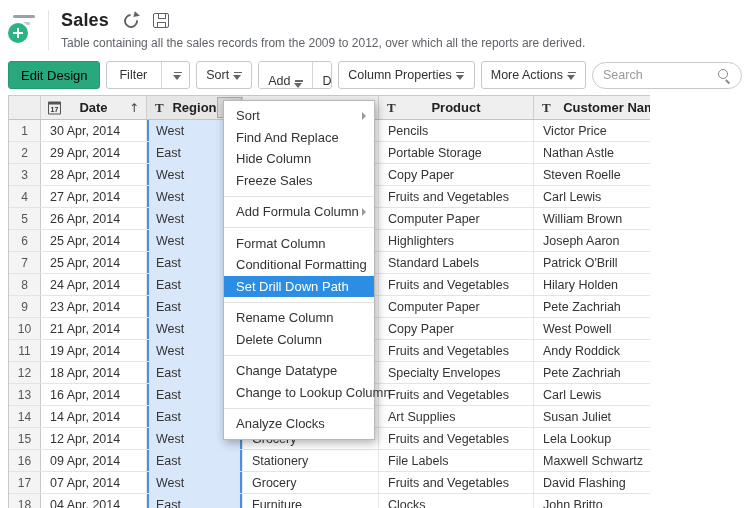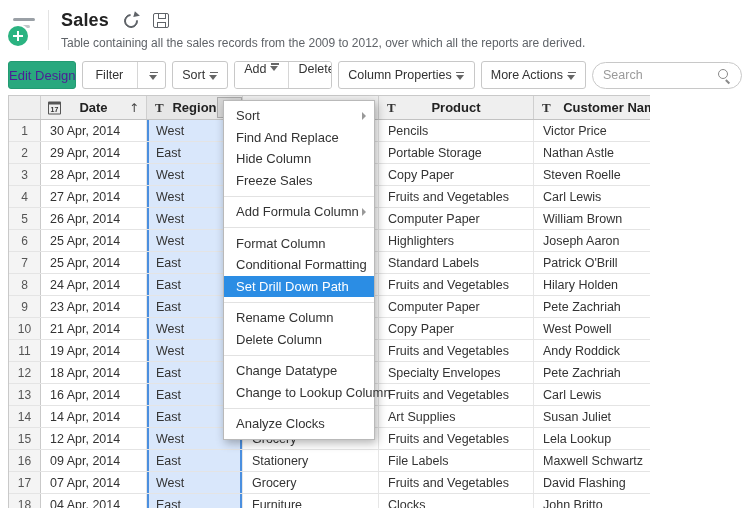--- a/index.html
+++ b/index.html
@@ -3,21 +3,21 @@
 <meta charset="utf-8">
 <style>
   * { margin:0; padding:0; box-sizing:border-box; }
   html,body { background:#fff; }
   .app {
     position:relative; width:750px; height:508px; overflow:hidden;
     background:#fff; font-family:"Liberation Sans", sans-serif; color:#333;
   }
 
   
-  .page-header { position:absolute; top:10px; left:8px; display:flex; align-items:flex-end; }
+  .page-header { position:absolute; top:10px; left:8px; display:flex; align-items:flex-start; }
   .logo-block { position:relative; width:30px; height:34px; margin-top:3px; }
   .logo-bar { position:absolute; height:3px; border-radius:1.5px; background:#c3c7ca; }
   .logo-bar.b1 { top:2px;  left:5px; width:22px; background:#9aa0a6; }
   .logo-bar.b2 { top:9px;  left:5px; width:17px; }
   .logo-bar.b3 { top:16px; left:5px; width:12px; }
   .logo-plus { position:absolute; left:0; top:10px; width:20px; height:20px; border-radius:50%;
     background:#2bb381; box-shadow:0 0 0 2px #fff; }
   .logo-plus::before, .logo-plus::after { content:""; position:absolute; background:#fff; }
   .logo-plus::before { left:9px; top:5px; width:2px; height:10px; }
   .logo-plus::after  { left:5px; top:9px; width:10px; height:2px; }
@@ -37,27 +37,27 @@
   .icon-save::after { content:""; position:absolute; bottom:-1px; left:3px; width:7px; height:5px;
     border:1.4px solid #5f6368; border-bottom:none; }
   .subtitle { font-size:12px; color:#5f6368; margin-top:5px; }
 
   
   .toolbar { position:absolute; top:61px; left:8px; width:734px; height:28px;
     display:flex; align-items:center; gap:6px; }
   .btn { height:28px; display:inline-flex; align-items:center; gap:4px;
     border:1px solid #c8c8c8; border-radius:3px; background:#fff;
     font-size:12.5px; color:#333; padding:0 9px; cursor:default; white-space:nowrap; }
-  .btn-green { background:#29a87e; border-color:#239b72; color:#4c1d95; padding:0 0; font-size:13px;text-align:center; }
+  .btn-green { background:#29a87e; border-color:#239b72; color:#000000; padding:0 12px; font-size:13px;text-align:center; }
   .btn.split { padding:0; }
   .btn.split .split-label { padding:0 10px 0 12px; }
   .btn.split .split-sep { width:1px; align-self:stretch; background:#d6d6d6; }
   .btn.split .split-arrow { padding:0 7px; display:flex; align-items:center; }
   .btn-group { display:inline-flex; height:28px; border:1px solid #c8c8c8; border-radius:3px; overflow:hidden; }
-  .btn-group .gbtn { display:inline-flex; align-items:flex-start; gap:4px; padding:0 9px; font-size:12.5px; color:#333; background:#fff; }
+  .btn-group .gbtn { display:inline-flex; align-items:flex-end; gap:4px; padding:0 9px; font-size:12.5px; color:#333; background:#fff; }
   .btn-group .gbtn + .gbtn { border-left:1px solid #d6d6d6; }
   .caret { display:inline-block; position:relative; width:9px; height:9px; flex:0 0 auto; }
   .caret::before { content:""; position:absolute; top:1px; left:0.5px; width:8px; height:1.5px; background:#666; }
   .caret::after { content:""; position:absolute; top:4px; left:0; width:0; height:0;
     border-left:4.5px solid transparent; border-right:4.5px solid transparent; border-top:5px solid #666; }
   .search-box { margin-left:auto; width:150px; height:27px; border:1px solid #c8c8c8;
     border-radius:14px; display:flex; align-items:center; padding:8px 10px; background:#fff; }
   .search-box input { border:none; outline:none; flex:1; min-width:0; font-size:12.5px;
     color:#333; font-family:"Liberation Sans", sans-serif; background:transparent; }
   .search-box input::placeholder { color:#9a9a9a; }

